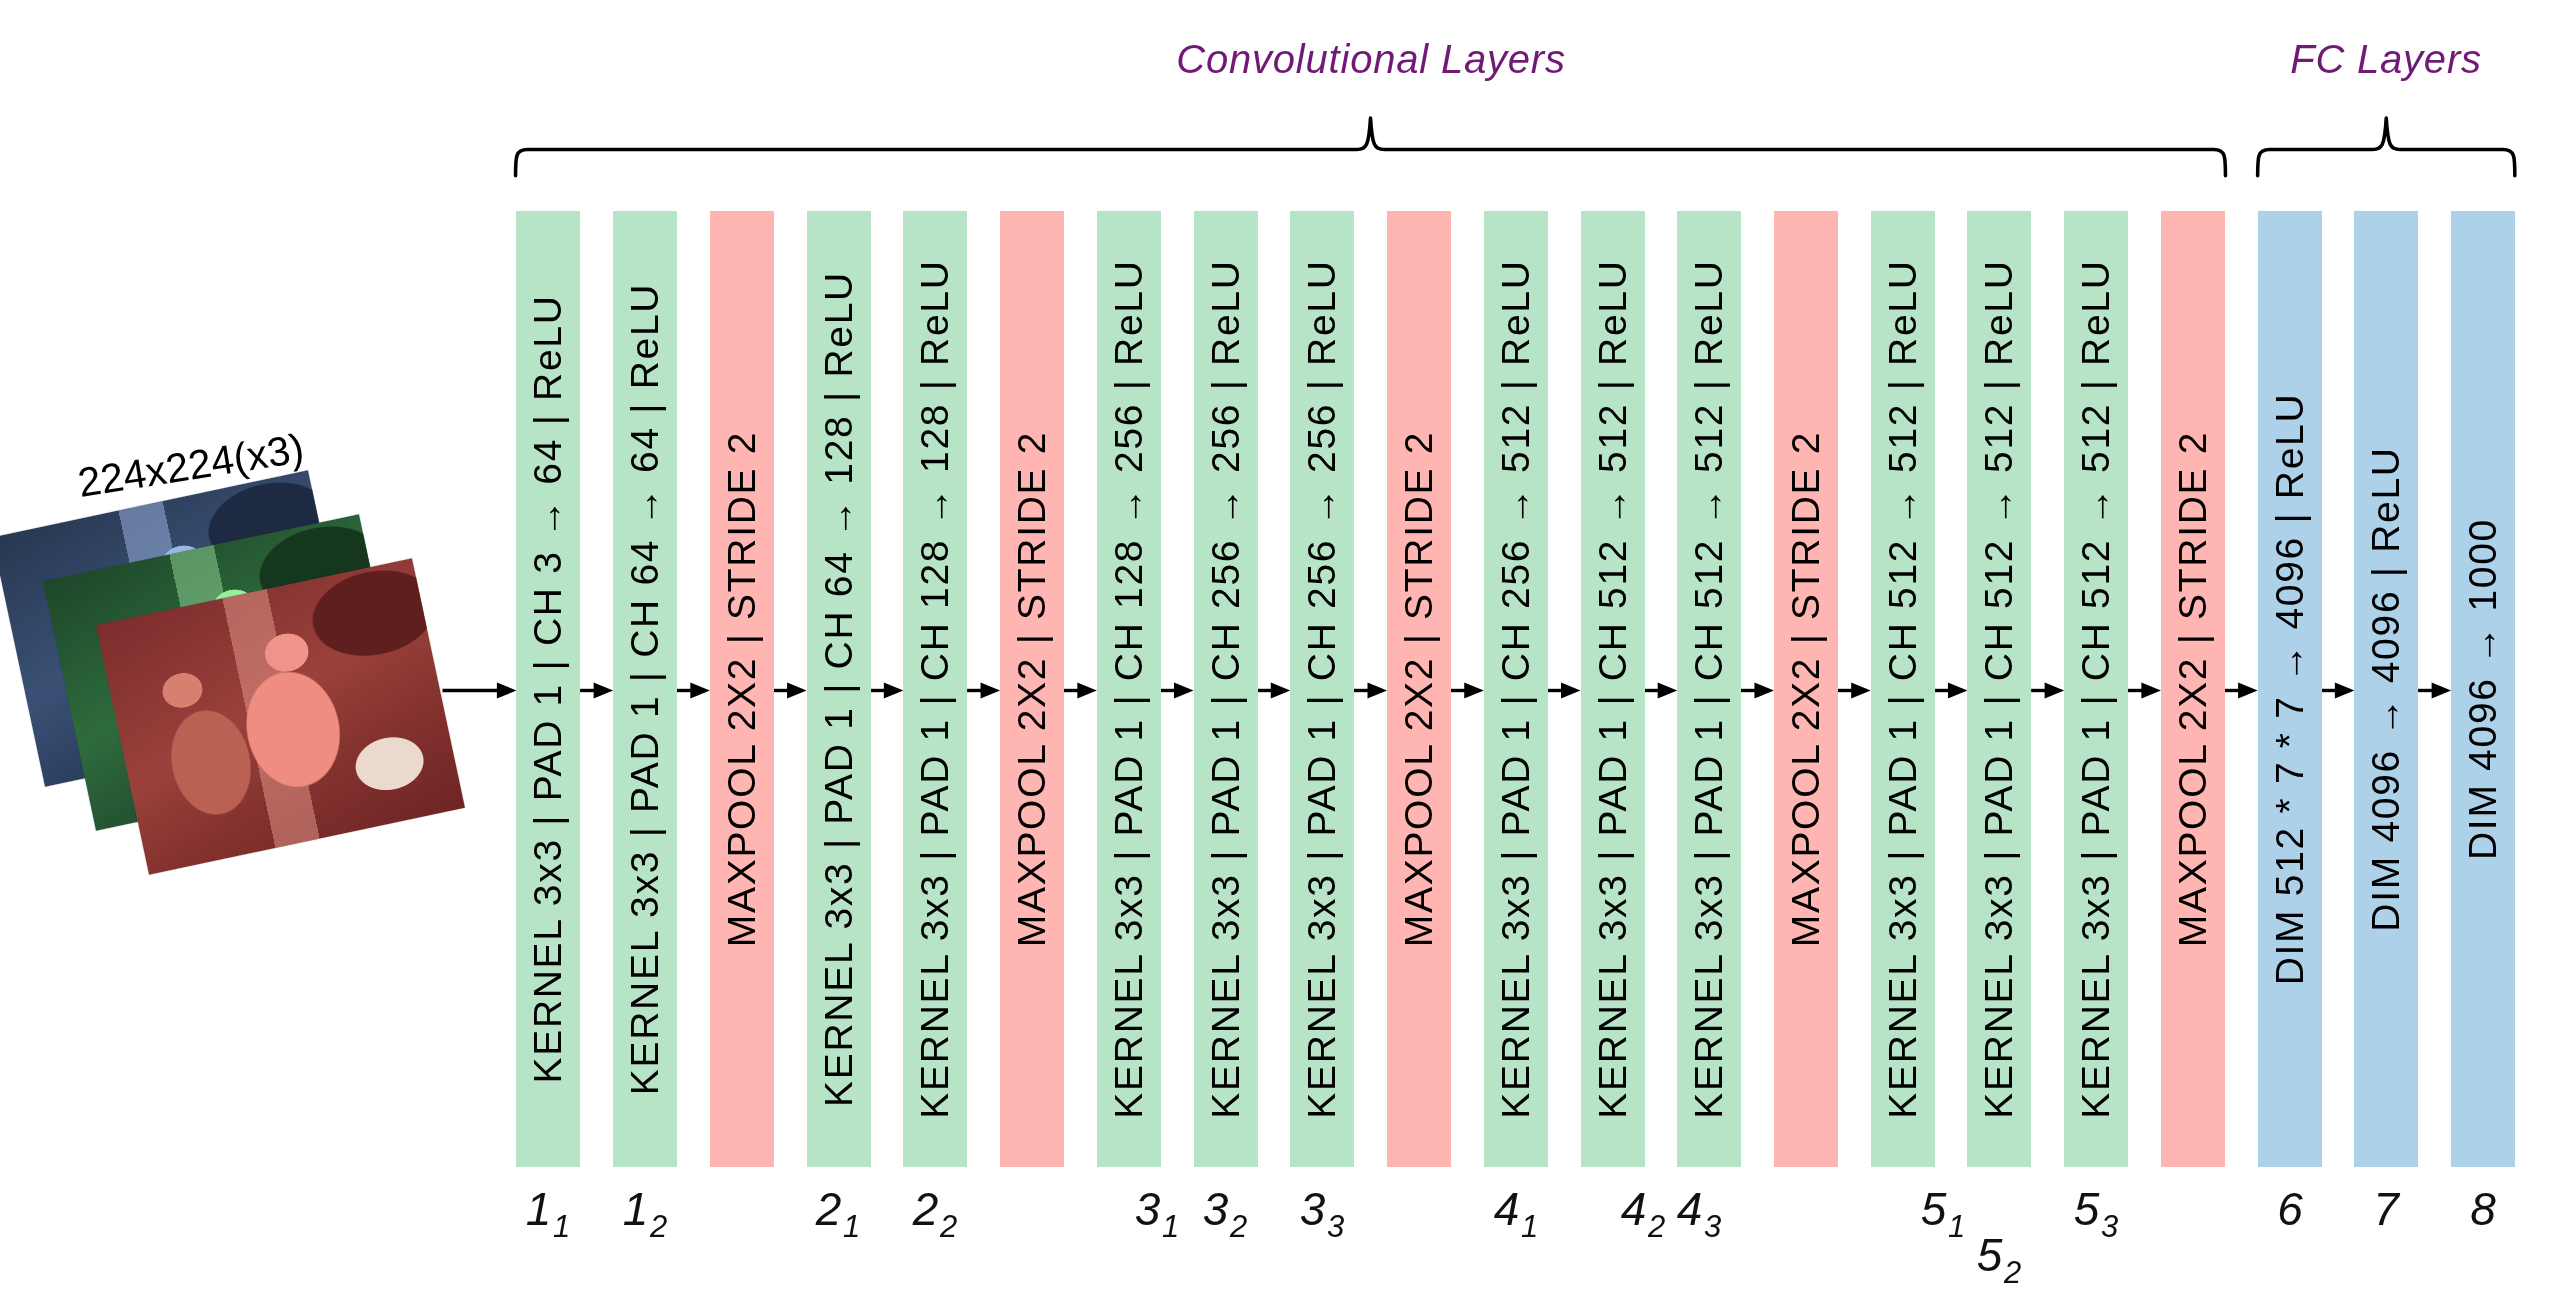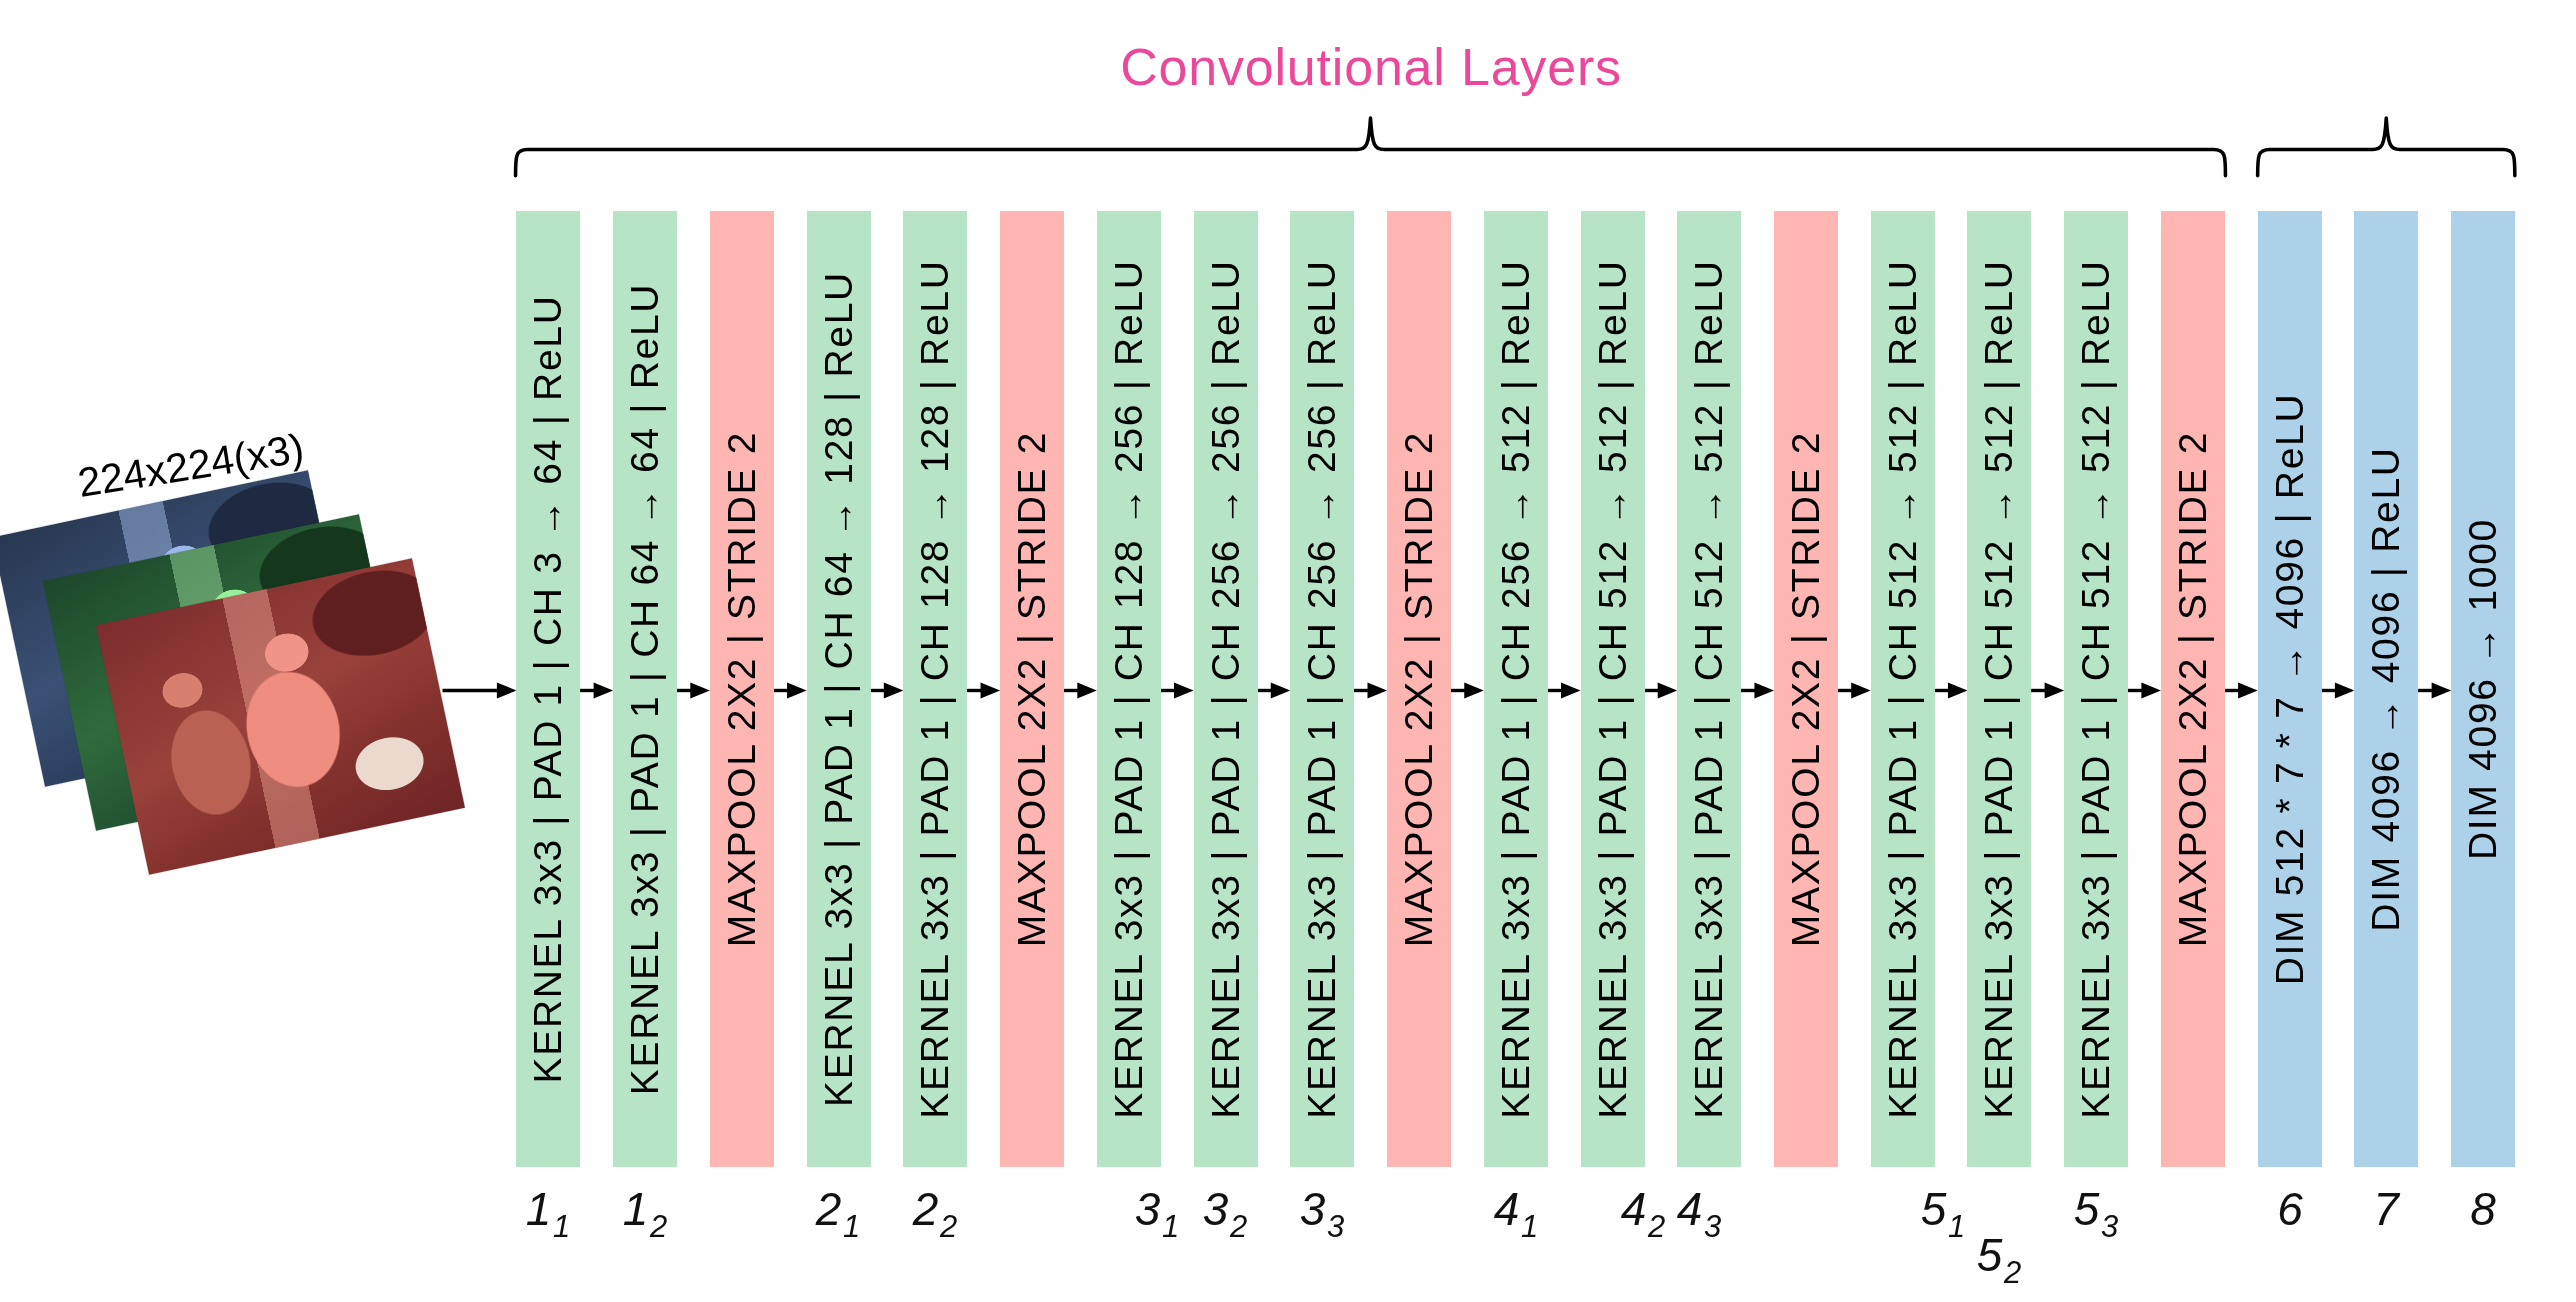--- a/index.html
+++ b/index.html
@@ -10,24 +10,25 @@
     overflow:hidden;
     font-family:"Liberation Sans",sans-serif;
     color:#000;
   }
   svg.overlay{position:absolute;left:0;top:0;width:2576px;height:1302px;pointer-events:none;}
 
   .title{
     position:absolute;
     top:37px;
     transform:translateX(-50%);
-    font-size:52px;
+    font-style:italic;
+    font-size:40px;
     letter-spacing:0.8px;
     white-space:nowrap;
-    color:#ec4899;
+    color:#701a75;
   }
 
   .bar{
     position:absolute;
     top:211px;
     width:64px;
     height:956px;
   }
   .bar-text{
     position:absolute;
@@ -152,20 +153,21 @@
       <polygon points="2658.2000000000003,813 2635.2000000000003,803.5 2635.2000000000003,822.5" fill="#000000"></polygon>
       <line x1="2733.2000000000003" y1="813" x2="2754.1" y2="813" stroke="#000000" stroke-width="4"></line>
       <polygon points="2772.1,813 2749.1,803.5 2749.1,822.5" fill="#000000"></polygon>
       <line x1="2847.1" y1="813" x2="2868" y2="813" stroke="#000000" stroke-width="4"></line>
       <polygon points="2886,813 2863,803.5 2863,822.5" fill="#000000"></polygon>
       <path d="M 607 207 C 607 184, 607 176, 621 176 L 1597.65 176 C 1608.65 176, 1611.65 172, 1613.65 139 C 1615.65 172, 1618.65 176, 1629.65 176 L 2606.3 176 C 2620.3 176, 2620.3 184, 2620.3 207" fill="none" stroke="#000000" stroke-width="4.2" stroke-linecap="round" stroke-linejoin="round"></path>
       <path d="M 2658.2000000000003 207 C 2658.2000000000003 184, 2658.2000000000003 176, 2672.2000000000003 176 L 2793.6000000000004 176 C 2804.6000000000004 176, 2807.6000000000004 172, 2809.6000000000004 139 C 2811.6000000000004 172, 2814.6000000000004 176, 2825.6000000000004 176 L 2947 176 C 2961 176, 2961 184, 2961 207" fill="none" stroke="#000000" stroke-width="4.2" stroke-linecap="round" stroke-linejoin="round"></path>
     </svg>
 
   <div class="title" id="conv-title" style="left: 1371px;">Convolutional Layers</div>
+  <div class="title" id="fc-title" style="left: 2386px;">FC Layers</div>
 
   <div>
     <div class="photo photo-blue"></div>
     <div class="photo photo-green"></div>
     <div class="photo photo-red"></div>
     <div class="input-label">224x224(x3)</div>
   </div>
 
   <div id="bars">
       <div class="bar" style="left: 516px; background: rgb(183, 227, 198);">

